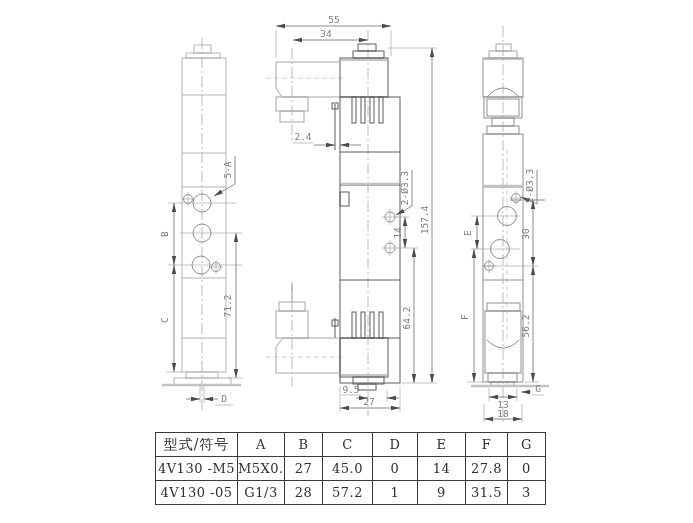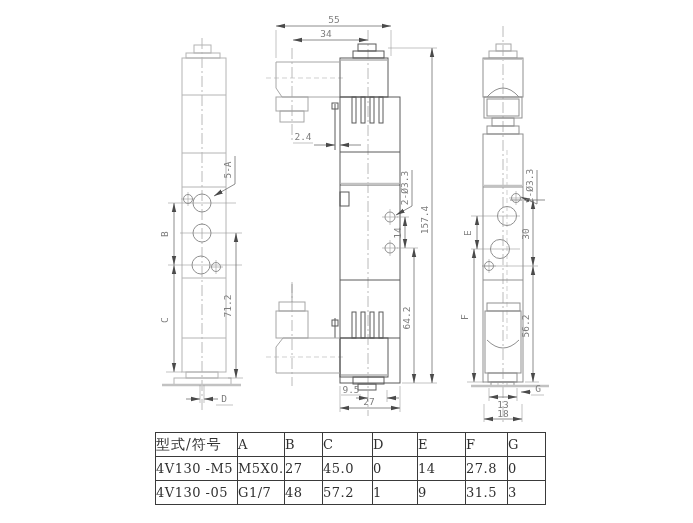--- a/index.html
+++ b/index.html
@@ -23,21 +23,21 @@
   .dt  {font-family:"DejaVu Sans Mono","Liberation Mono",monospace;font-size:9.5px;fill:#7d7d7d;}
 
   
   table.dimtable{
     position:absolute;left:155px;top:432px;width:390px;
     border-collapse:collapse;table-layout:fixed;
     font-family:"DejaVu Serif","Liberation Serif",serif;
     color:#303030;
   }
   table.dimtable th, table.dimtable td{
-    border:1.4px solid #3a3a3a;text-align:left;vertical-align:middle;
+    border:1.4px solid #3a3a3a;text-align:center;vertical-align:middle;
     padding:0;height:23px;font-weight:normal;font-size:13px;letter-spacing:.5px;
     overflow:hidden;white-space:nowrap;
   }
   table.dimtable th.model{font-size:14px;letter-spacing:1px;}
 </style>
 </head>
 <body>
 
 <div class="stage">
 
@@ -300,22 +300,22 @@
       <td>M5X0.8</td>
       <td>27</td>
       <td>45.0</td>
       <td>0</td>
       <td>14</td>
       <td>27.8</td>
       <td>0</td>
     </tr>
     <tr>
       <td>4V130 -05</td>
-      <td>G1/7</td>
-      <td>48</td>
+      <td>G1/3</td>
+      <td>28</td>
       <td>57.2</td>
       <td>1</td>
       <td>9</td>
       <td>31.5</td>
       <td>3</td>
     </tr>
   </tbody>
 </table>
 
 </div>

